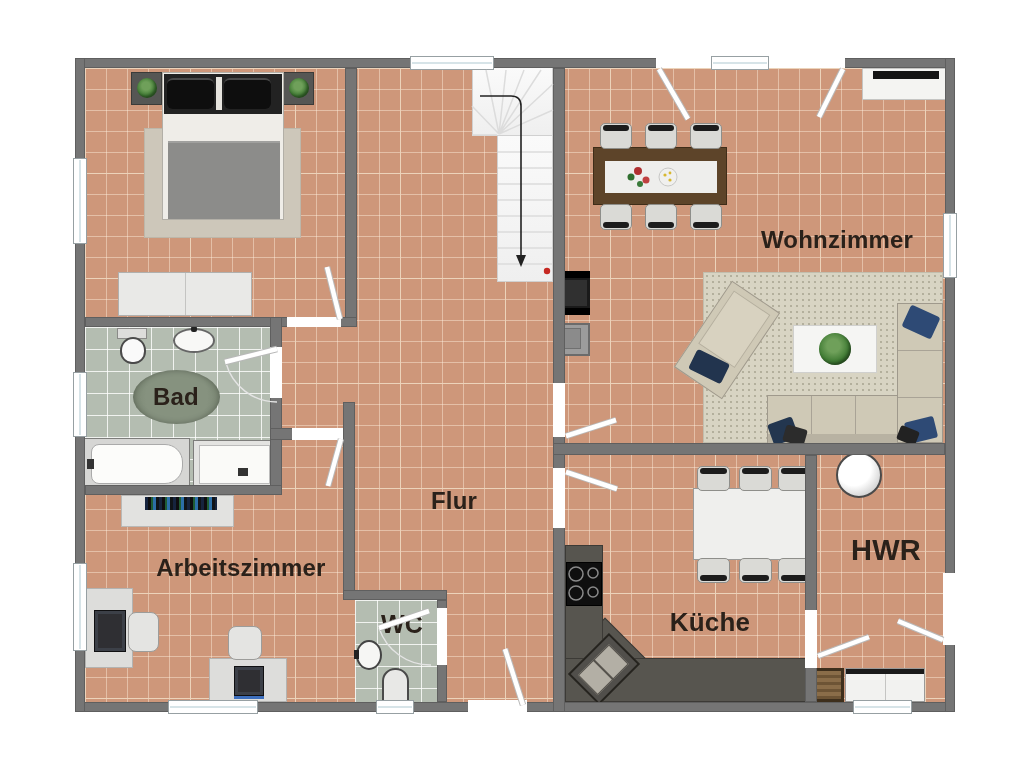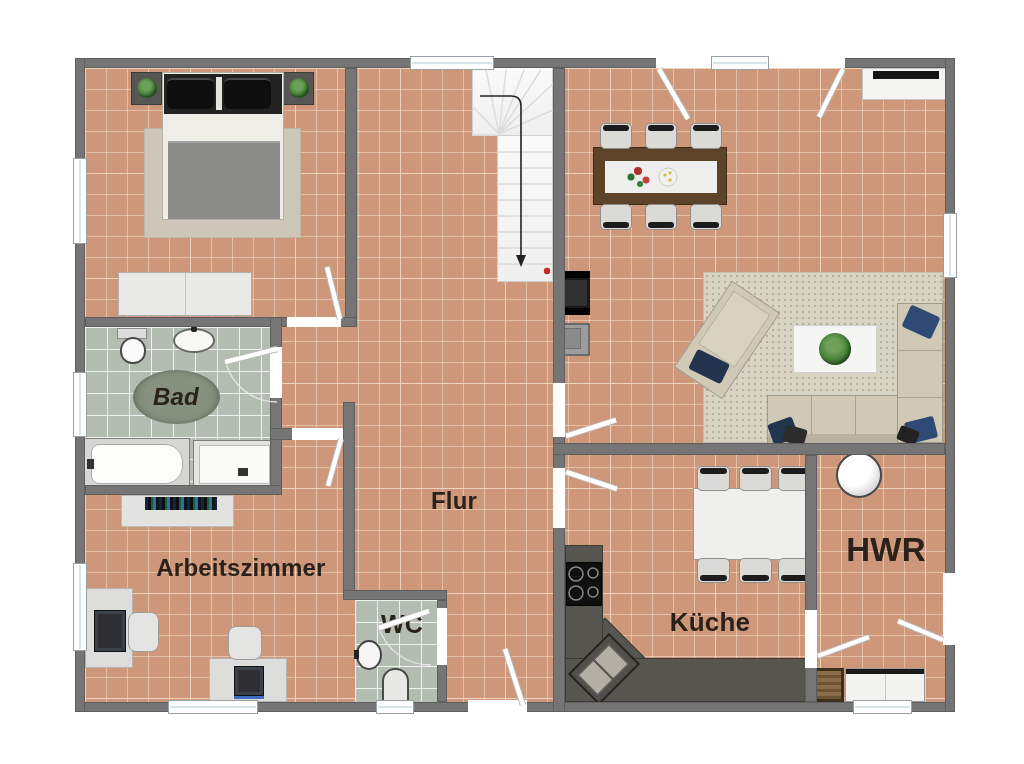--- a/index.html
+++ b/index.html
@@ -189,26 +189,27 @@
   <div class="win win-v" style="left:73px;top:158px;width:14px;height:86px;"></div>
   <div class="win win-v" style="left:73px;top:372px;width:14px;height:65px;"></div>
   <div class="win win-v" style="left:73px;top:563px;width:14px;height:88px;"></div>
   <div class="win win-h" style="left:410px;top:56px;width:84px;height:14px;"></div>
   <div class="win win-h" style="left:711px;top:56px;width:58px;height:14px;"></div>
   <div class="win win-v" style="left:943px;top:213px;width:14px;height:65px;"></div>
   <div class="win win-h" style="left:168px;top:700px;width:90px;height:14px;"></div>
   <div class="win win-h" style="left:376px;top:700px;width:38px;height:14px;"></div>
   <div class="win win-h" style="left:853px;top:700px;width:59px;height:14px;"></div>
 
-  <div class="lbl" style="left:176px;top:397px;font-style:italic;">Bad</div>
+  <div class="lbl" style="left:176px;top:397px;">Bad</div>
   <div class="lbl" style="left:241px;top:568px;">Arbeitszimmer</div>
   <div class="lbl" style="left:454px;top:501px;">Flur</div>
   <div class="lbl" style="left:402px;top:624px;font-size:25px;">WC</div>
+  <div class="lbl" style="left:837px;top:240px;">Wohnzimmer</div>
   <div class="lbl" style="left:710px;top:622px;font-size:26px;">Küche</div>
-  <div class="lbl" style="left:886px;top:550px;font-size:33px;">HWR</div>
+  <div class="lbl" style="left:886px;top:550px;font-size:29px;">HWR</div>
 
   <svg width="1024" height="764" style="position:absolute;left:0;top:0;pointer-events:none;" viewBox="0 0 1024 764">
     <g stroke="#dcdcdc" stroke-width="1.5" fill="none">
       <path d="M498 152 H552 M498 168 H552 M498 184 H552 M498 200 H552 M498 216 H552 M498 232 H552 M498 248 H552 M498 264 H552"></path>
       <path d="M499 134 L486 70 M499 134 L506 70 M499 134 L524 70 M499 134 L541 70 M499 134 L553 84 M499 134 L553 110 M472 106 L499 134 M472 135 H497"></path>
     </g>
     <g stroke="#222" fill="none" stroke-width="1.6">
       <path d="M480 96 H511 Q521 96 521 106 V256"></path>
       <path d="M516 255 L521 267 L526 255 Z" fill="#222" stroke="none"></path>
     </g>

